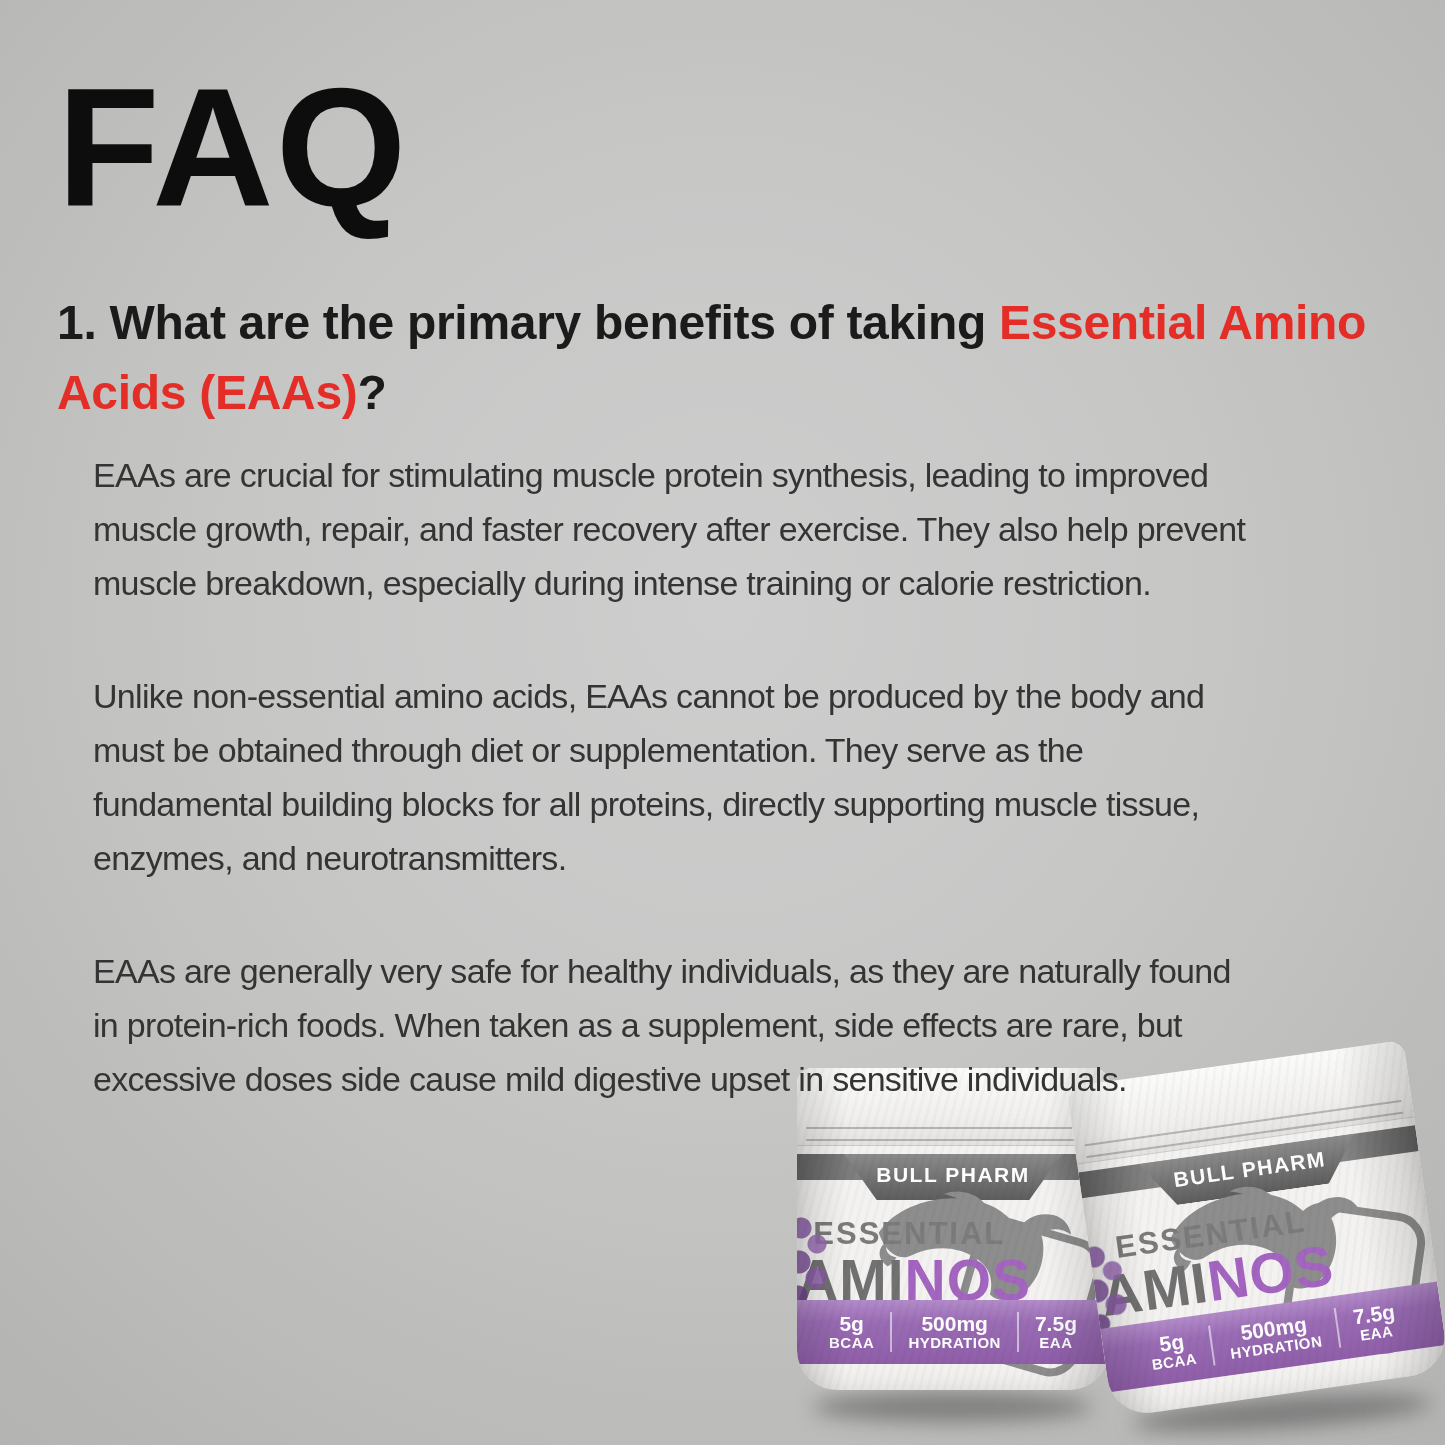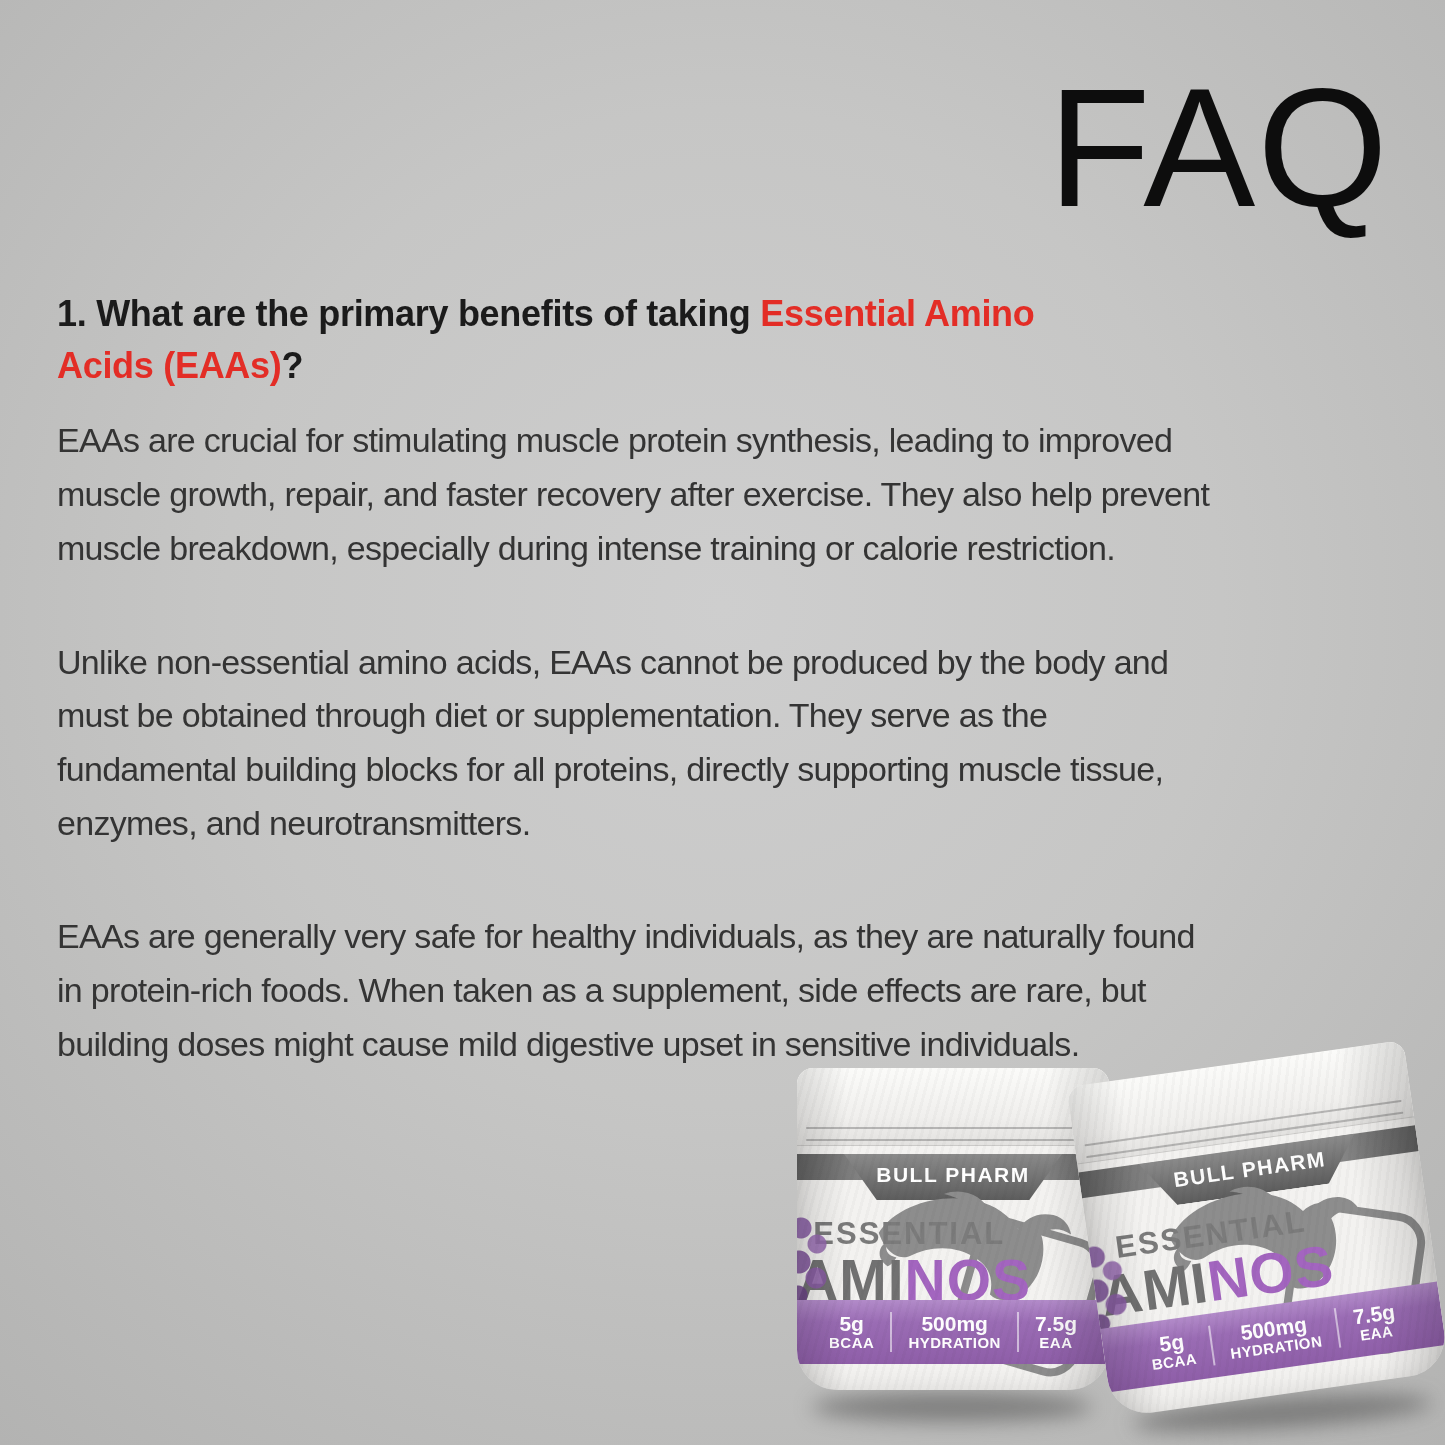--- a/index.html
+++ b/index.html
@@ -8,47 +8,48 @@
     position:relative;
     overflow:hidden;
     font-family:"Liberation Sans", sans-serif;
     background:radial-gradient(circle at 50% 42%, #cecece 0%, #c6c6c5 45%, #b3b3b2 100%);
   }
 
   
   .content { position:relative; z-index:2; padding:64px 55px 0 57px; }
 
   .page-title {
-    text-align:right;
+    text-align:left;
     font-size:168px;
-    font-weight:400;
+    font-weight:700;
     letter-spacing:2px;
     color:#0d0d0d;
     line-height:1;
     margin-bottom:56px;
   }
 
   .question {
-    font-size:36px;
+    font-size:48px;
     font-weight:700;
     line-height:1.45;
     letter-spacing:-0.3px;
     color:#1b1b1b;
     white-space:pre-wrap;
     margin-bottom:22px;
   }
   .question .red { color:#e32d26; }
 
   .answer {
     font-size:34px;
     font-weight:300;
     line-height:1.58;
     letter-spacing:-0.7px;
     color:#343434;
     white-space:pre-line;
+    margin-left:36px;
   }
   .gap-after-answer { height:60px; }
 
   
   .tub {
     position:absolute;
     width:312px; height:322px;
     background:#f3f2f0;
     border-radius:16px 16px 40px 40px;
     overflow:hidden;
@@ -226,14 +227,14 @@
   <div class="gap-after-answer"></div>
 
   <p class="answer">Unlike non-essential amino acids, EAAs cannot be produced by the body and
 must be obtained through diet or supplementation. They serve as the
 fundamental building blocks for all proteins, directly supporting muscle tissue,
 enzymes, and neurotransmitters.</p>
   <div class="gap-after-answer"></div>
 
   <p class="answer">EAAs are generally very safe for healthy individuals, as they are naturally found
 in protein-rich foods. When taken as a supplement, side effects are rare, but
-building doses might cause mild digestive upset in sensitive individuals.</p>
+excessive doses side cause mild digestive upset in sensitive individuals.</p>
 </div>
 
 </body></html>

